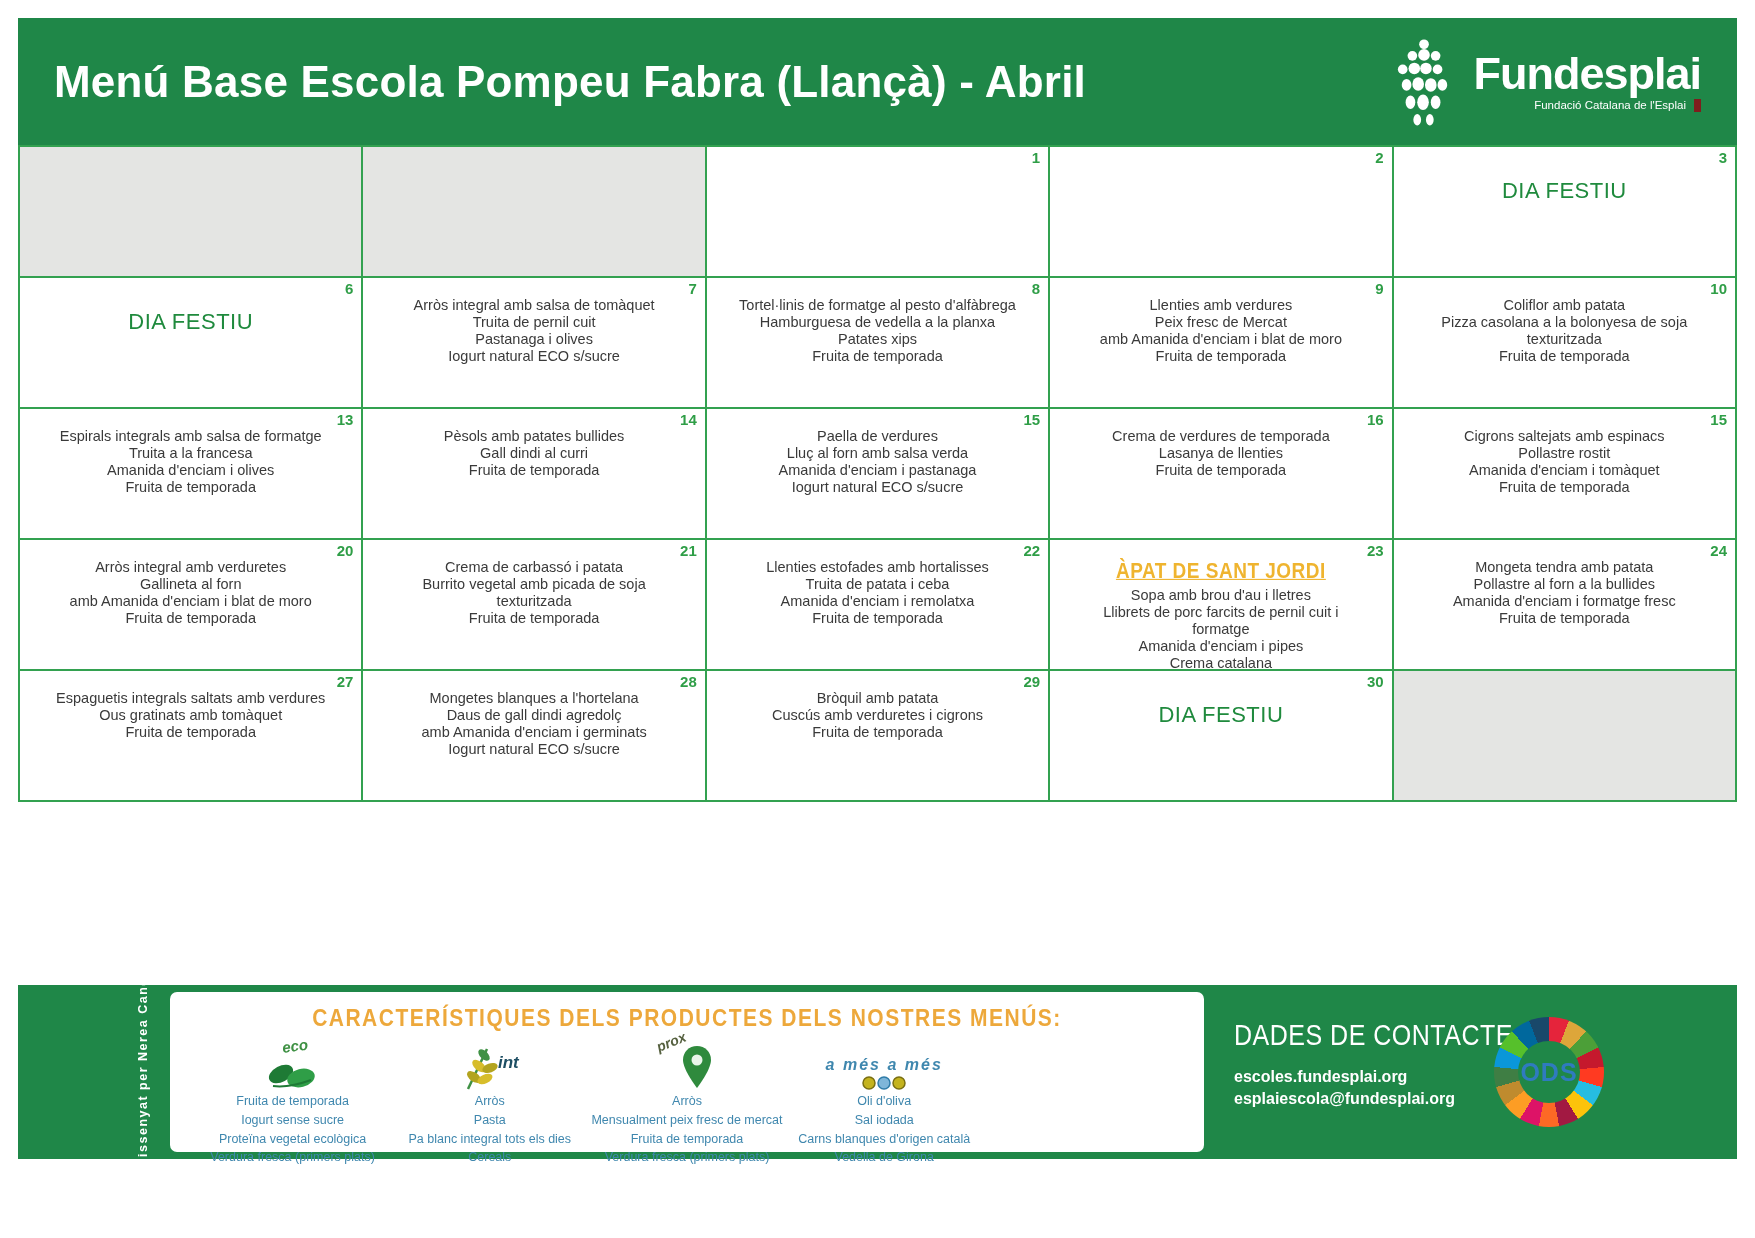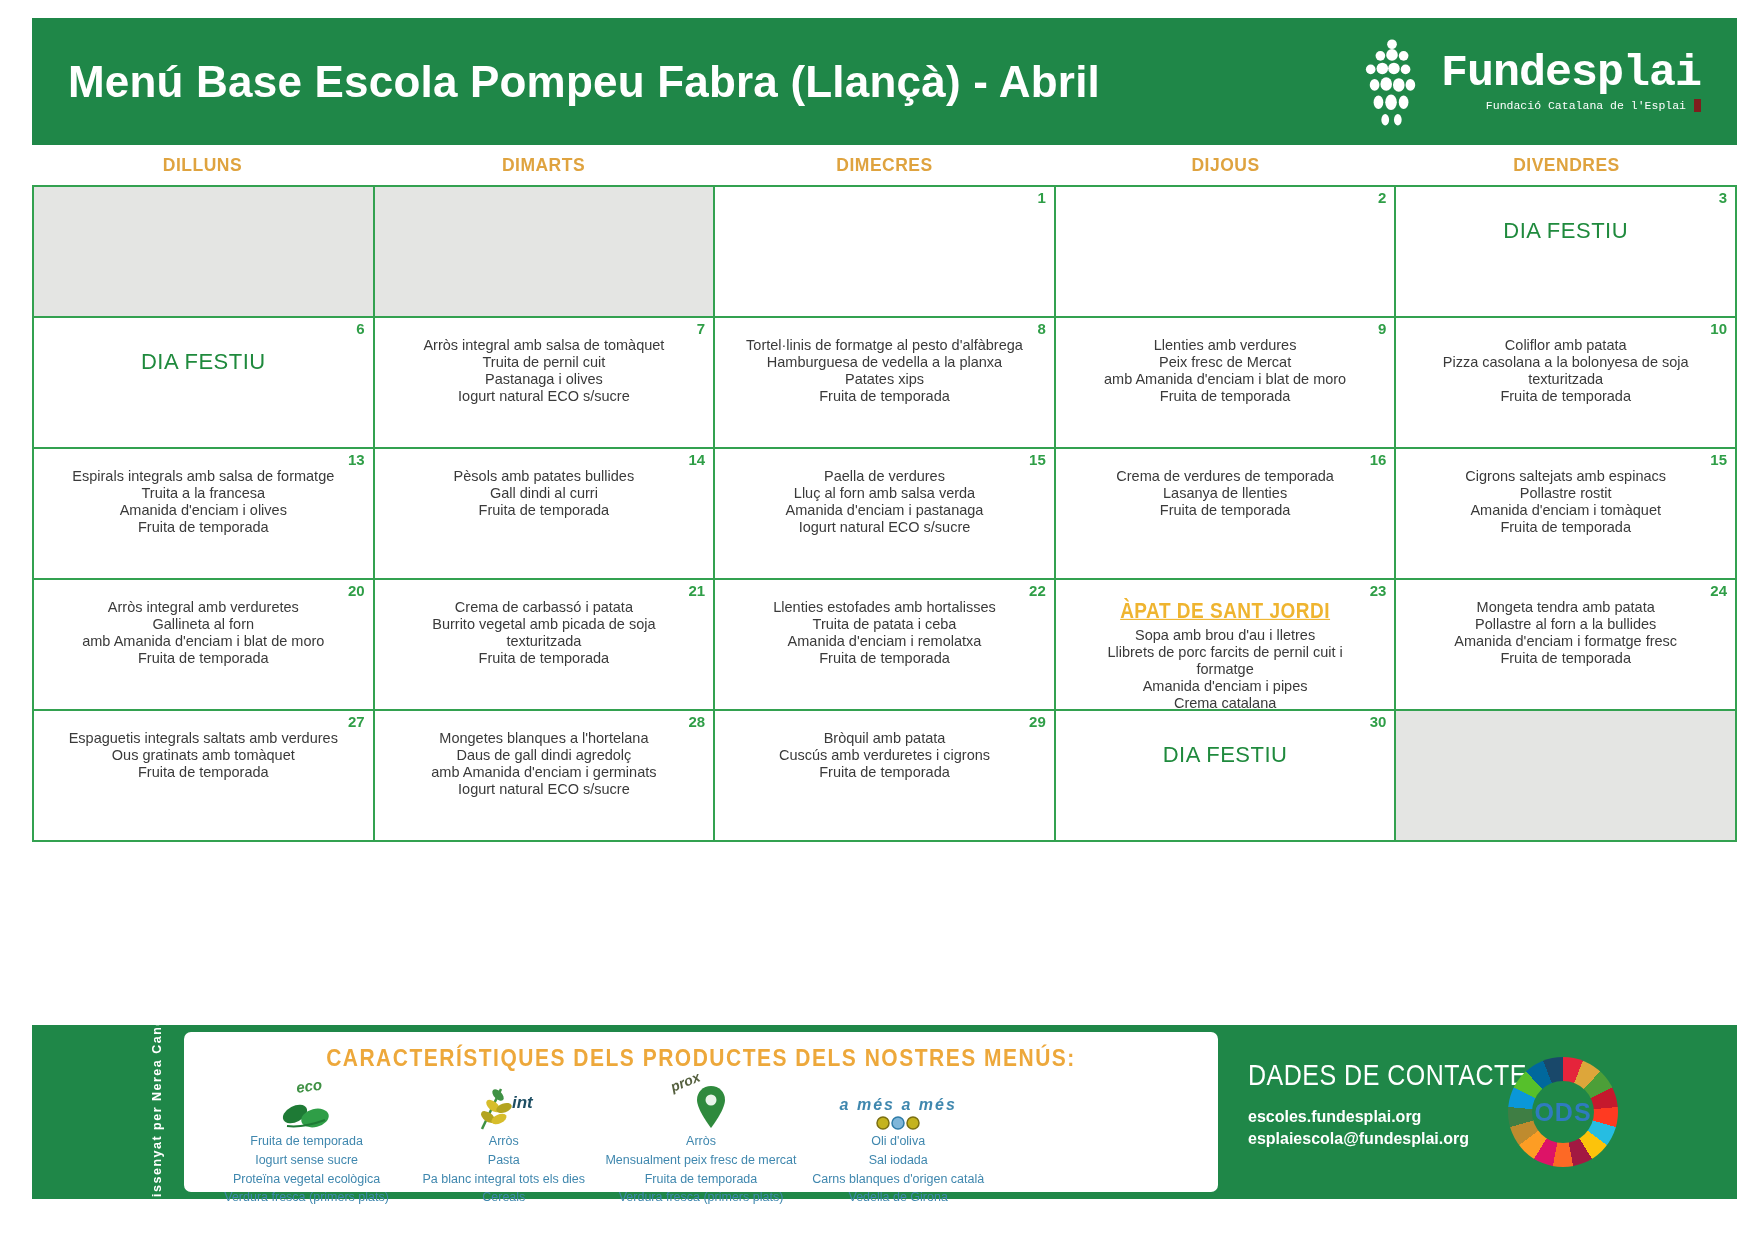--- a/index.html
+++ b/index.html
@@ -1,22 +1,22 @@
 <!DOCTYPE html>
 <html><head>
 <meta charset="utf-8">
 <style>
   html,body{margin:0;padding:0;background:#ffffff;}
   body{width:1755px;height:1238px;font-family:"Liberation Sans",sans-serif;overflow:hidden;}
-  .page{padding:18px 18px 0 32px;box-sizing:border-box;}
+  .page{padding:18px 18px 0 18px;box-sizing:border-box;}
 
   
   .banner{height:127px;background:#1f8748;display:flex;align-items:center;justify-content:space-between;padding:0 36px;box-sizing:border-box;}
   .page-title{color:#ffffff;font-size:44px;font-weight:bold;margin:0;letter-spacing:0.2px;white-space:nowrap;}
-  .logo{display:flex;align-items:center;gap:19px;color:#ffffff;font-family:Liberation Mono, monospace;}
+  .logo{display:flex;align-items:center;gap:19px;color:#ffffff;}
   .logo-textwrap{display:flex;flex-direction:column;align-items:flex-start;}
   .logo-text{font-size:45px;font-weight:bold;letter-spacing:-1px;line-height:1;}
   .logo-sub{font-size:11.5px;margin-top:3px;align-self:flex-end;padding-right:8px;border-right:7px solid #7f1d1d;line-height:1.2;}
 
   
   .day-headers{display:grid;grid-template-columns:repeat(5,1fr);height:40px;align-items:center;}
   .day-header{text-align:center;color:#dfa33f;font-weight:bold;font-size:17.5px;letter-spacing:0.5px;}
 
   
   .calendar-grid{display:grid;grid-template-columns:repeat(5,1fr);grid-auto-rows:131px;border:1px solid #33a150;}
@@ -72,27 +72,20 @@
         <ellipse cx="24" cy="86" rx="4" ry="6"></ellipse>
           <ellipse cx="37" cy="86" rx="4" ry="6"></ellipse>
       </svg>
       <div class="logo-textwrap">
         <div class="logo-text">Fundesplai</div>
         <div class="logo-sub">Fundació Catalana de l'Esplai</div>
       </div>
     </div>
   </div>
 
-  <div class="day-headers">
-      <div class="day-header">DILLUNS</div>
-      <div class="day-header">DIMARTS</div>
-      <div class="day-header">DIMECRES</div>
-      <div class="day-header">DIJOUS</div>
-      <div class="day-header">DIVENDRES</div>
-    </div>
 
   <div class="calendar-grid">
       <div class="cell gray"></div>
       <div class="cell gray"></div>
       <div class="cell">
         <div class="day-num">1</div>
       </div>
       <div class="cell">
         <div class="day-num">2</div>
       </div>

